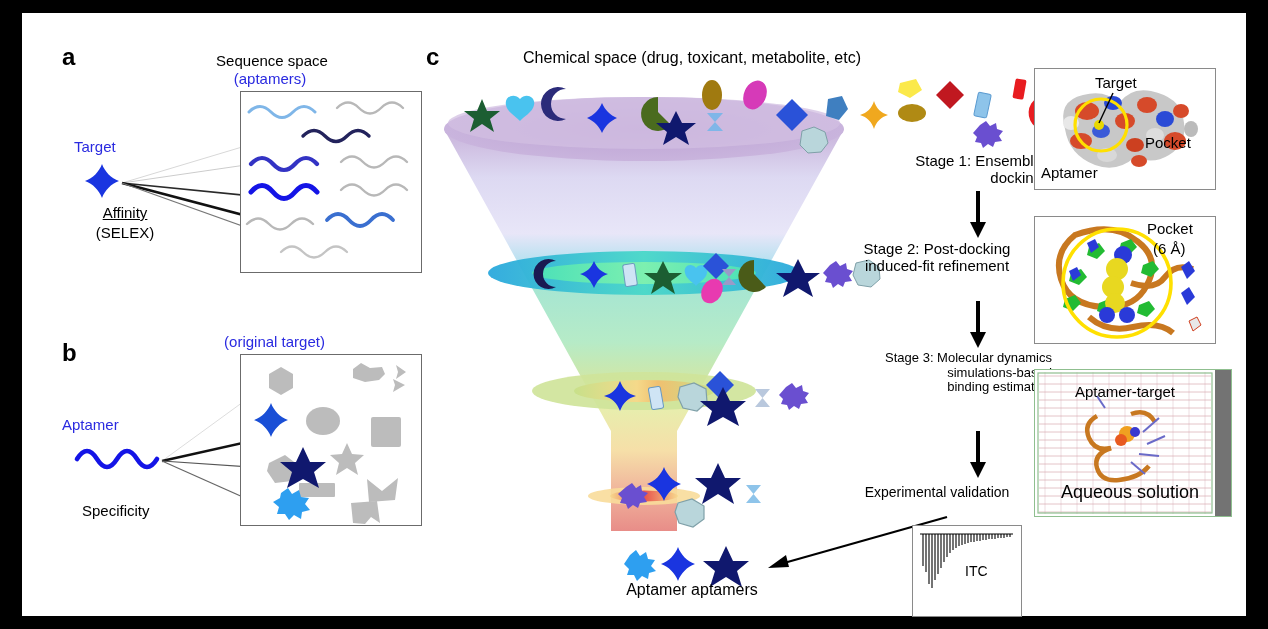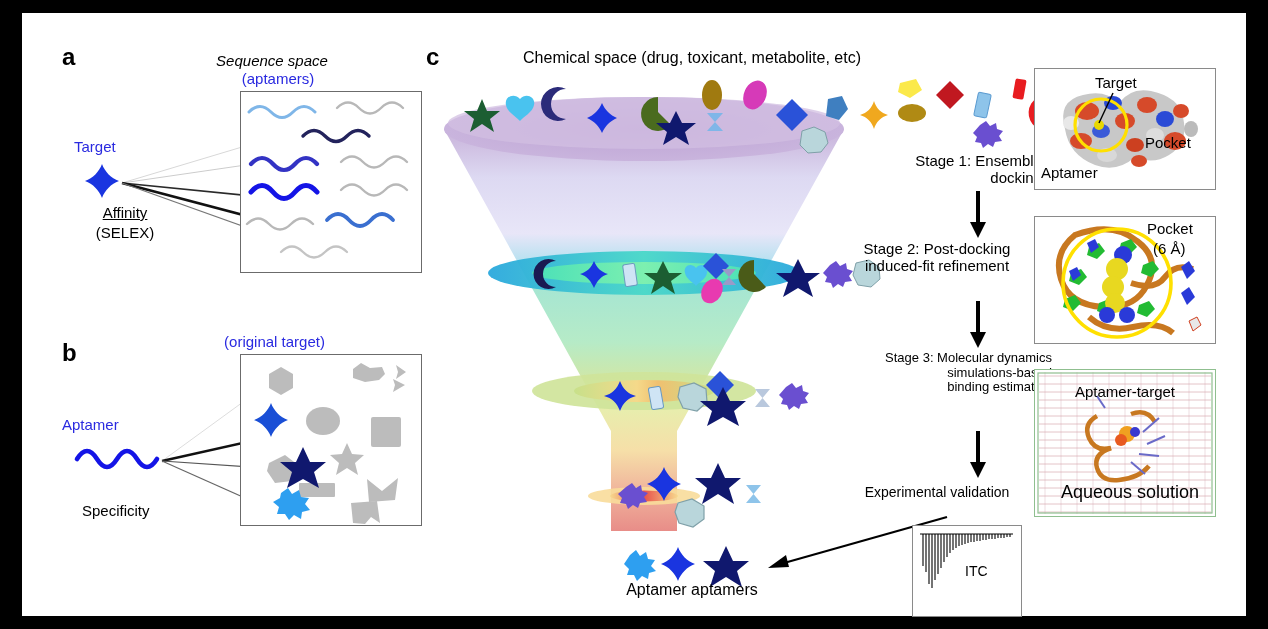--- a/index.html
+++ b/index.html
@@ -15,22 +15,22 @@
   svg{display:block;overflow:visible;}
   .imgbox{border:1.2px solid #8a8a8a;box-sizing:border-box;background:#fff;}
 </style>
 </head>
 <body>
 
 <div id="figure">
 
   <div class="abs panel-letter" style="left:40px;top:30px;">a</div>
 
-  <div class="abs lbl ctr" style="left:150px;top:40px;width:200px;font-style:italic;">Sequence space</div>
-  <div class="abs lbl ctr blue" style="left:156px;top:58px;width:200px;">(aptamers)</div>
+  <div class="abs lbl ctr" style="left:150px;top:40px;width:200px;">Sequence space</div>
+  <div class="abs lbl ctr blue" style="left:148px;top:58px;width:200px;">(aptamers)</div>
 
   <div class="abs lbl blue" style="left:52px;top:126px;">Target</div>
   <div class="abs lbl ctr" style="left:48px;top:192px;width:110px;text-decoration:underline;">Affinity</div>
   <div class="abs lbl ctr" style="left:48px;top:212px;width:110px;">(SELEX)</div>
 
   <svg class="abs" style="left:60px;top:148px;" width="40" height="40" viewBox="0 0 40 40">
     <path fill="#1a35e0" d="M20 3 C23 11 29 17 37 20 C29 23 23 29 20 37 C17 29 11 23 3 20 C11 17 17 11 20 3 Z"></path>
     <circle cx="20" cy="20" r="8" fill="#1a35e0"></circle>
   </svg>
 
@@ -357,21 +357,21 @@
         <circle cx="72" cy="98" r="8" fill="#2a3ad8"></circle>
         <circle cx="92" cy="98" r="8" fill="#2a3ad8"></circle>
       </g>
       <circle cx="82" cy="66" r="54" fill="none" stroke="#ffe000" stroke-width="3.6"></circle>
       <polygon points="154,104 162,100 166,108 158,114" fill="#e8e8e8" stroke="#d04020"></polygon>
     </svg>
     <div class="abs lbl" style="left:112px;top:4px;font-size:15px;">Pocket</div>
     <div class="abs lbl" style="left:118px;top:24px;font-size:15px;">(6 Å)</div>
   </div>
 
-  <div class="abs" style="left:1012px;top:356px;width:182px;height:148px;border:1.2px solid #8fbf8f;box-sizing:border-box;background:#15803d;">
+  <div class="abs" style="left:1012px;top:356px;width:198px;height:148px;border:1.2px solid #8fbf8f;box-sizing:border-box;background:#737373;">
     <svg width="180" height="146" viewBox="0 0 180 146">
       <rect width="180" height="146" fill="#fff"></rect>
       <g stroke="#d8a8b0" stroke-width="0.8" opacity="0.85">
         <line x1="4" y1="6" x2="176" y2="6"></line>
           <line x1="4" y1="14" x2="176" y2="14"></line>
         <line x1="4" y1="22" x2="176" y2="22"></line>
           <line x1="4" y1="30" x2="176" y2="30"></line>
         <line x1="4" y1="38" x2="176" y2="38"></line>
           <line x1="4" y1="46" x2="176" y2="46"></line>
         <line x1="4" y1="54" x2="176" y2="54"></line>

